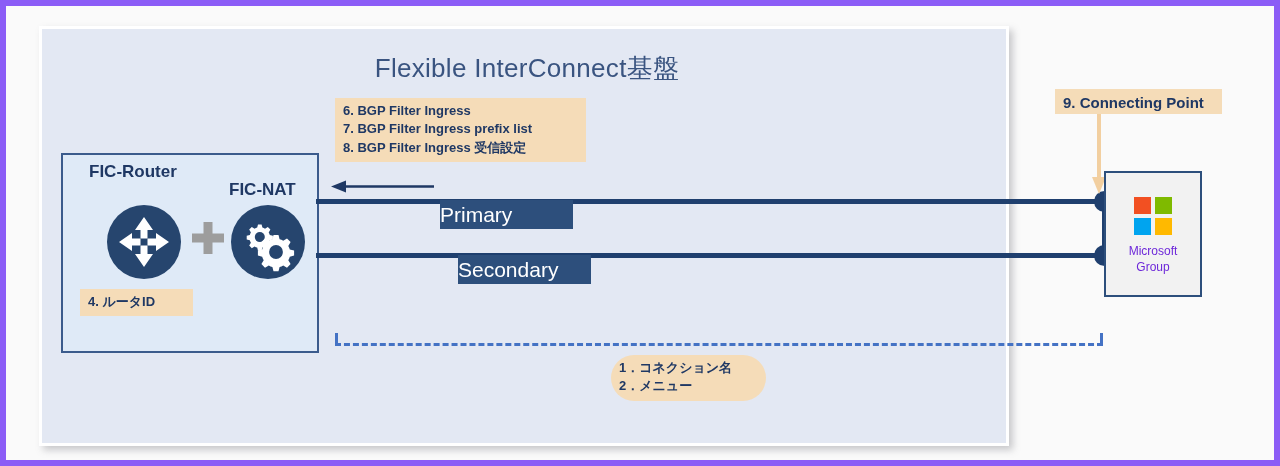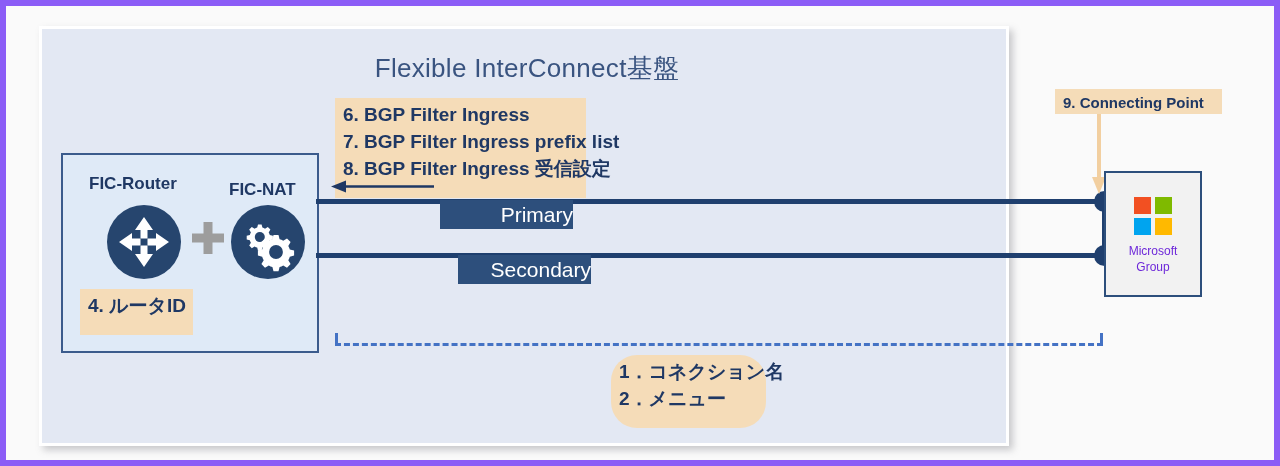--- a/index.html
+++ b/index.html
@@ -31,36 +31,36 @@
   }
   
   .fic-box{
     position:absolute;left:55px;top:147px;width:258px;height:200px;
     background:#dfeaf7;border:2px solid #3b5b8c;box-sizing:border-box;
   }
   .dev-label{
     position:absolute;font-size:17px;font-weight:bold;color:#1f3864;
     white-space:nowrap;
   }
-  .lbl-router{left:83px;top:168px;}
+  .lbl-router{left:83px;top:156px;}
   .lbl-nat{left:223px;top:174px;}
   .circ{
     position:absolute;width:74px;height:74px;border-radius:50%;
     background:#26456e;
   }
   .circ-router{left:101px;top:199px;}
   .circ-nat{left:225px;top:199px;}
   .plus-sep{
     position:absolute;left:186px;top:216px;width:32px;height:32px;color:#9d9d9d;
   }
   
   .note{
     position:absolute;background:#f5dcb8;color:#1f3864;
-    font-size:19px;font-weight:bold;line-height:1.42;
-    padding:4px 8px 15px 8px;box-sizing:border-box;white-space:nowrap;
+    font-size:13px;font-weight:bold;line-height:1.42;
+    padding:4px 8px 5px 8px;box-sizing:border-box;white-space:nowrap;
   }
   .note-router{left:74px;top:283px;width:113px;}
   .note-bgp{left:329px;top:92px;width:251px;}
   .note-conn{left:605px;top:349px;width:155px;border-radius:26px;}
   .note-cp{left:1013px;top:83px;width:167px;height:25px;
     padding:3px 8px;font-size:15px;margin-left:36px;}
   
   .trunk{
     position:absolute;height:5px;background:#1f3f6e;
   }
@@ -70,21 +70,21 @@
     position:absolute;left:1096px;top:193px;width:5px;height:59px;background:#1f3f6e;
   }
   .dot{
     position:absolute;width:21px;height:21px;border-radius:50%;background:#1f3f6e;
   }
   .dot-primary{left:1088px;top:185px;}
   .dot-secondary{left:1088px;top:239px;}
   
   .chip{
     position:absolute;background:#2d4f7c;color:#ffffff;
-    font-size:21px;text-align:right;
+    font-size:21px;text-align:left;
     width:133px;height:29px;line-height:29px;
   }
   .chip-primary{left:434px;top:194px;}
   .chip-secondary{left:434px;top:249px;margin-left:18px;}
   
   .ingress-arrow{position:absolute;left:325px;top:173px;width:103px;height:13px;}
   
   .dashed-line{
     position:absolute;left:329px;top:337px;width:768px;height:0;
     border-top:3px dashed #4472c4;

